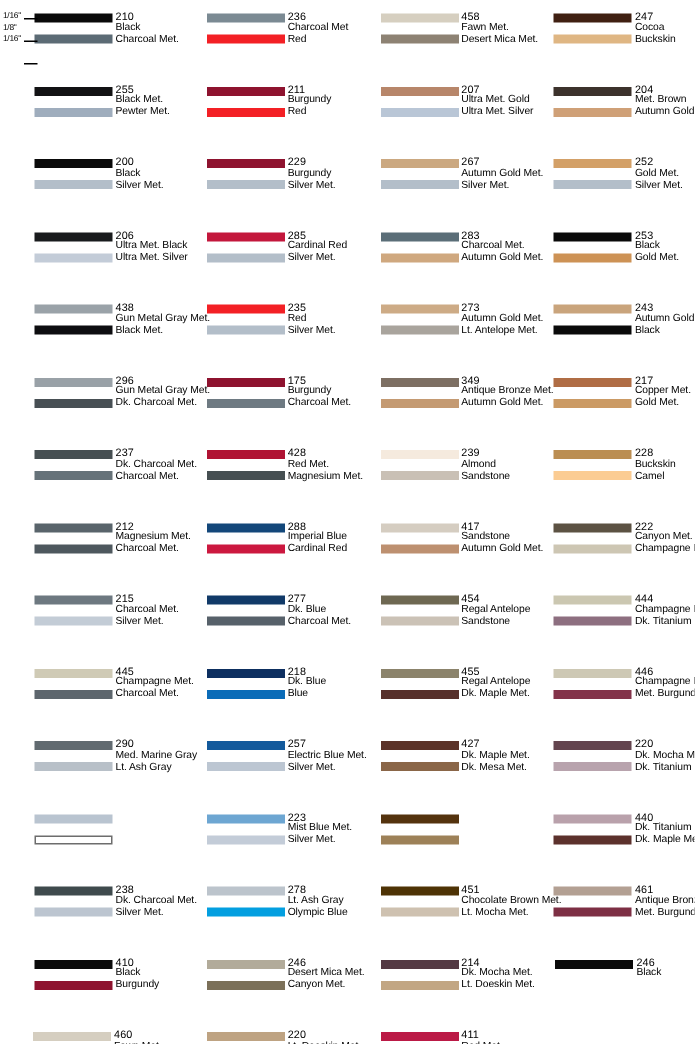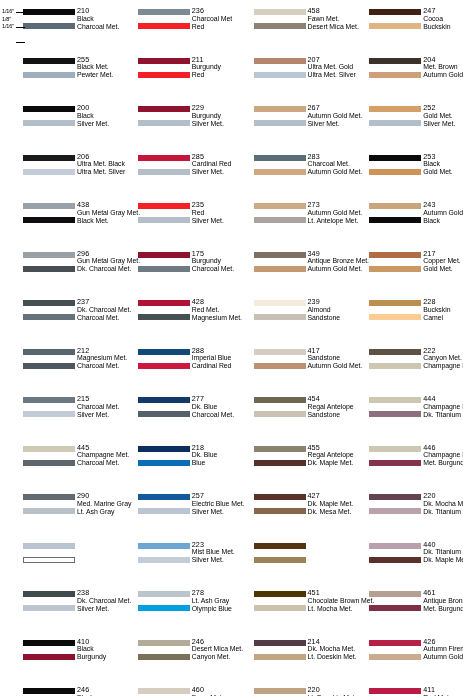--- a/index.html
+++ b/index.html
@@ -843,33 +843,20 @@
           <div class="stripe top" style="background: rgb(84, 58, 68);"></div>
           <div class="stripe bottom" style="background: rgb(194, 166, 131);"></div>
         </div>
         <div class="labels">
           <div class="code">214</div>
           <div class="name">Dk. Mocha Met.</div>
           <div class="name">Lt. Doeskin Met.</div>
         </div>
       </div>
     </div>
-    <div class="swatch-cell col-3">
-      <div class="swatch-inner">
-        <div class="stripes">
-          <div class="stripe top" style="background: rgb(181, 31, 72);"></div>
-          <div class="stripe bottom" style="background: rgb(201, 171, 141);"></div>
-        </div>
-        <div class="labels">
-          <div class="code">426</div>
-          <div class="name">Autumn Firemist Met.</div>
-          <div class="name">Autumn Gold Met.</div>
-        </div>
-      </div>
-    </div>
     <div class="swatch-cell col-0">
       <div class="swatch-inner">
         <div class="stripes">
           <div class="stripe top" style="background: rgb(10, 10, 10);"></div>
         </div>
         <div class="labels">
           <div class="code">246</div>
           <div class="name">Black</div>
         </div>
       </div>

